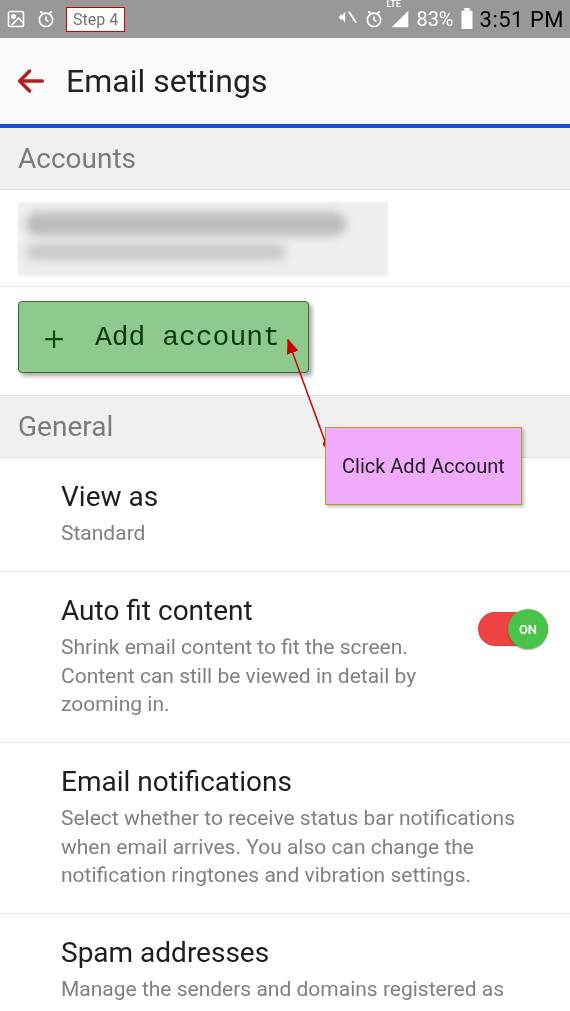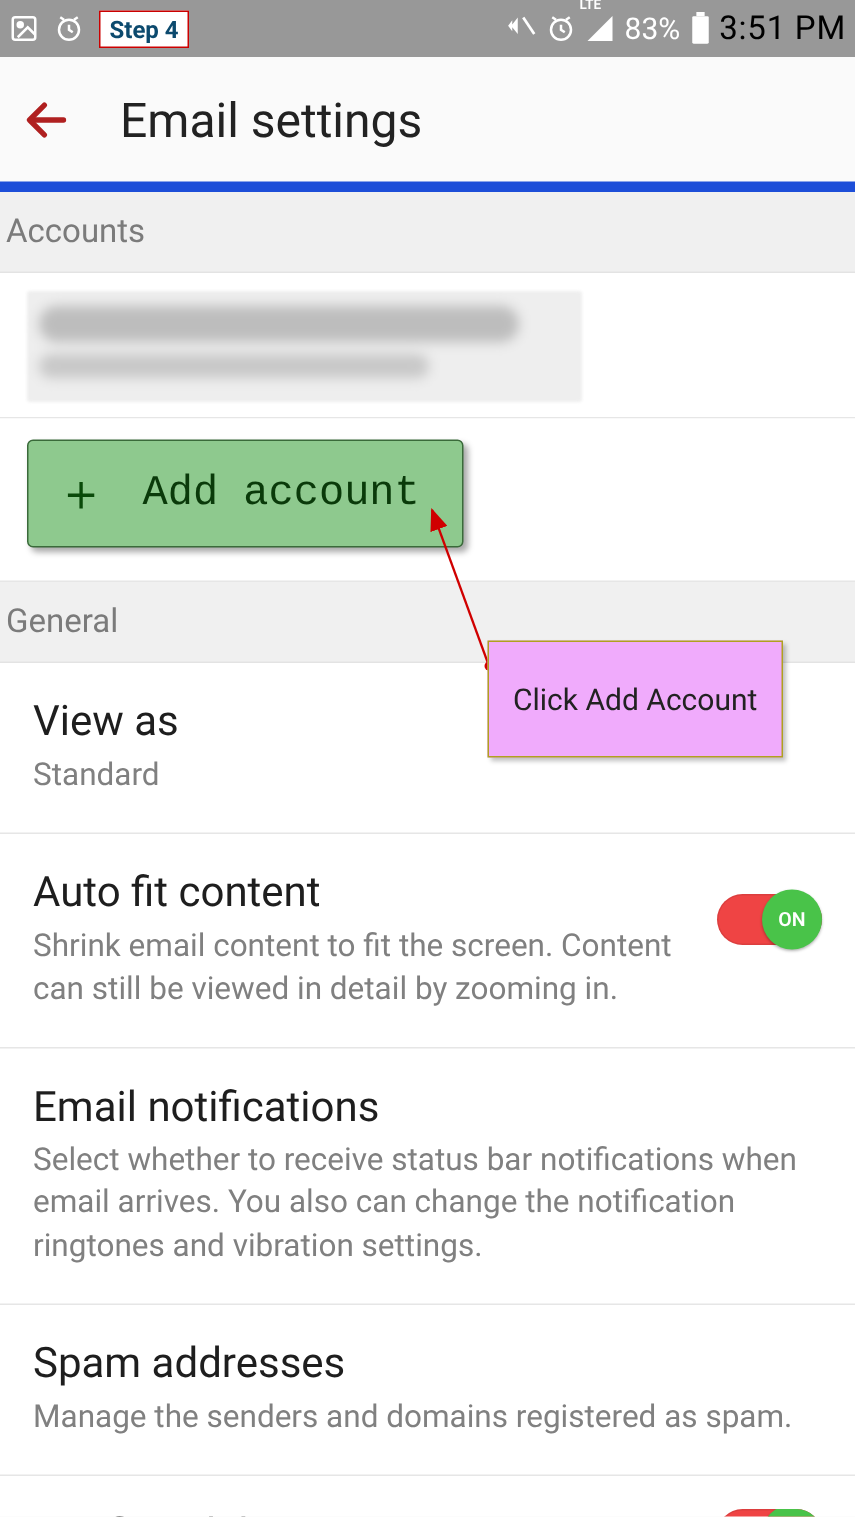--- a/index.html
+++ b/index.html
@@ -3,48 +3,48 @@
 <meta charset="utf-8">
 <style>
   * { box-sizing: border-box; margin: 0; padding: 0; }
   html, body { width: 570px; height: 1011px; font-family: Roboto, Arial, sans-serif; background: #f5f5f5; overflow: hidden; position: relative; }
   .screen { width: 570px; height: 1011px; position: relative; }
 
   
   .status-bar { height: 38px; background: #989898; display: flex; align-items: center; justify-content: space-between; padding: 0 6px; color: #fff; font-size: 18px; }
   .status-left { display: flex; align-items: center; gap: 10px; }
   .status-right { display: flex; align-items: center; gap: 6px; }
-  .step-badge { background: #fff; color: #0c4a6e; font-size: 16px; padding: 2px 6px; border: 1px solid #c00; font-weight: 700; }
+  .step-badge { background: #fff; color: #737373; font-size: 16px; padding: 2px 6px; border: 1px solid #c00; font-weight: 400; }
   .sb-icon { display: inline-flex; align-items: center; justify-content: flex-start; }
   .battery-pct { font-size: 20px; color: #fff; }
   .clock { font-size: 22px; color: #000000; letter-spacing: 0.5px; }
 
   
-  .title-bar { height: 90px; background: #fafafa; display: flex; align-items: center; padding: 0 14px; gap: 32px; border-bottom: 7px solid #1d4ed8; }
+  .title-bar { height: 90px; background: #fafafa; display: flex; align-items: center; padding: 0 14px; gap: 18px; border-bottom: 4px solid #1d4ed8; }
   .title-text { font-size: 32px; color: #222; font-weight: 400; }
 
   
-  .section-header { padding: 14px 4px; font-size: 22px; color: #7b7b7b; background: #f0f0f0; border-bottom: 1px solid #e3e3e3; }
+  .section-header { padding: 14px 18px; font-size: 28px; color: #7b7b7b; background: #f0f0f0; border-bottom: 1px solid #e3e3e3; }
 
   
   .accounts-area { background: #fff; }
   .account-row { padding: 12px 18px 10px; border-bottom: 1px solid #e6e6e6; }
   .blur-block { width: 370px; height: 74px; background: #eeeeee; border-radius: 2px; filter: blur(1px); position: relative; }
   .blur-block::before { content:""; position:absolute; left:8px; top:10px; width:320px; height:24px; background:#bdbdbd; border-radius:12px; filter: blur(4px); }
   .blur-block::after { content:""; position:absolute; left:8px; top:42px; width:260px; height:16px; background:#c8c8c8; border-radius:10px; filter: blur(4px); }
 
   .add-account-row { padding: 14px 18px 22px; border-bottom: 1px solid #e6e6e6; background: #fff; }
   .add-account-btn { display: inline-flex; align-items: center; gap: 24px; height: 72px; padding: 0 28px 0 18px; background: #8ec98e; border: 1px solid #3a6a3a; border-radius: 4px; box-shadow: 3px 3px 4px rgba(0,0,0,0.35); cursor: pointer; }
   .add-plus { font-size: 34px; color: #0a4a0a; font-weight: 300; line-height: 1; }
   .add-label { font-size: 28px; color: #0a3a0a; font-family: Liberation Mono, monospace; }
 
   
   .general-area { background: #fff; }
   .setting-row { padding: 22px 22px 24px; border-bottom: 1px solid #e6e6e6; display: flex; align-items: flex-start; gap: 10px; }
-  .setting-text { flex: 1 1 auto; }
+  .setting-text { flex: 1 1 auto; margin-left: 39px; }
   .setting-title { font-size: 28px; color: #1e1e1e; margin-bottom: 6px; }
   .setting-sub { font-size: 21px; color: #808080; line-height: 1.35; }
   .toggle { width: 70px; height: 34px; border-radius: 17px; background: #ef4444; position: relative; flex: 0 0 auto; margin-top: 18px; box-shadow: inset 0 0 0 1px rgba(0,0,0,0.08); }
   .toggle .knob { position: absolute; right: 0; top: -3px; width: 40px; height: 40px; border-radius: 50%; background: #49c349; box-shadow: 0 1px 2px rgba(0,0,0,0.3); display:flex; align-items:center; justify-content:center; color:#fff; font-size:13px; font-weight:600; }
   .toggle.partial { overflow: hidden; }
 
   
   .callout { position: absolute; left: 325px; top: 427px; background: #f0abfc; border: 1px solid #b0a020; padding: 26px 16px; font-size: 20px; color: #222; box-shadow: 2px 2px 3px rgba(0,0,0,0.25); }
   .arrow-svg { position: absolute; left: 0; top: 0; pointer-events: none; }
 

